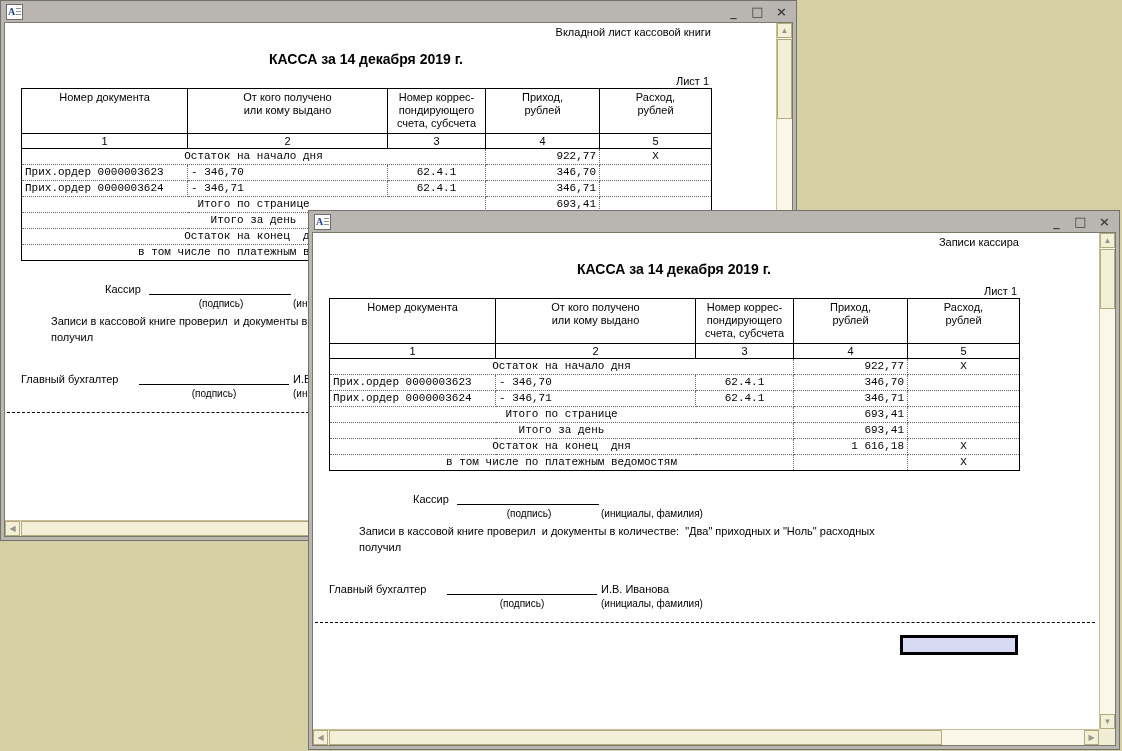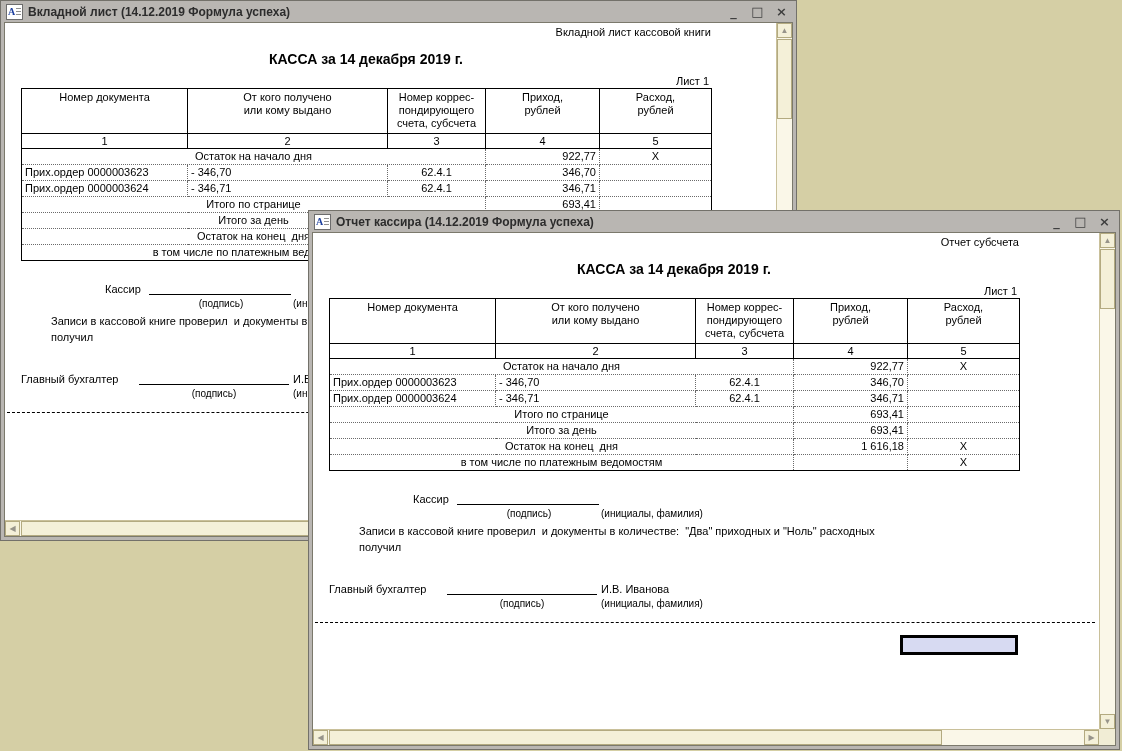--- a/index.html
+++ b/index.html
@@ -46,39 +46,38 @@
   table.cash{
     position:absolute;top:65px;left:0;width:690px;
     border-collapse:collapse;table-layout:fixed;
     font-family:"Liberation Sans",sans-serif;font-size:11px;color:#000;
     border:1px solid #000;
   }
   table.cash td{padding:0 3px;overflow:hidden;box-sizing:border-box;}
   tr.hdr td{border:1px solid #000;text-align:center;vertical-align:top;height:45px;padding-top:2px;
     white-space:pre-line;line-height:13px;}
   tr.nums td{border:1px solid #000;text-align:center;height:15px;line-height:14px;}
-  tr.drow td{border:1px dotted #6a6a6a;height:16px;line-height:15px;white-space:pre;}
+  tr.drow td{border:1px dotted #6a6a6a;height:16px;line-height:15px;white-space:pre;font-family:Liberation Mono, monospace;}
   td.c{text-align:center;} td.r{text-align:right;} td.l{text-align:left;}
   
   .sig{position:absolute;font-size:11px;white-space:pre-wrap;}
   .uline{position:absolute;height:13px;border-bottom:1px solid #000;}
   .cap{position:absolute;font-size:10px;color:#000;}
   .cutline{position:absolute;left:2px;border-top:1px dashed #000;}
   .sel-cell{position:absolute;background:#d7daf2;border:3px solid #000;box-sizing:border-box;}
 </style>
 </head>
 <body>
 
 <div class="window" style="left:0;top:0;width:797px;height:541px;">
   <div class="titlebar">
     <span class="app-icon">
         <span class="ai-a">A</span>
         <span class="ai-lines"></span>
       </span>
-    <span>Вкладной лист (14.12.2019 Формула успеха)</span>
     <span class="controls">
       <span class="ctl">_</span>
       <span class="ctl">□</span>
       <span class="ctl">×</span>
     </span>
   </div>
   <div class="win-body">
     <div class="content">
       <div class="sheet">
         <div class="form-label">Вкладной лист кассовой книги</div>
@@ -180,31 +179,30 @@
     <div class="sb-corner"></div>
   </div>
 </div>
 
 <div class="window" style="left:308px;top:210px;width:812px;height:540px;">
   <div class="titlebar">
     <span class="app-icon">
         <span class="ai-a">A</span>
         <span class="ai-lines"></span>
       </span>
-    <span>Отчет кассира (14.12.2019 Формула успеха)</span>
     <span class="controls">
       <span class="ctl">_</span>
       <span class="ctl">□</span>
       <span class="ctl">×</span>
     </span>
   </div>
   <div class="win-body">
     <div class="content">
       <div class="sheet">
-        <div class="form-label">Отчет субсчета</div>
+        <div class="form-label">Записи кассира</div>
         <div class="form-title">КАССА за 14 декабря 2019 г.</div>
         <div class="sheet-num">Лист 1</div>
         <table class="cash">
           <colgroup>
               <col style="width:166px">
               <col style="width:200px">
               <col style="width:98px">
               <col style="width:114px">
               <col style="width:112px">
             </colgroup>

